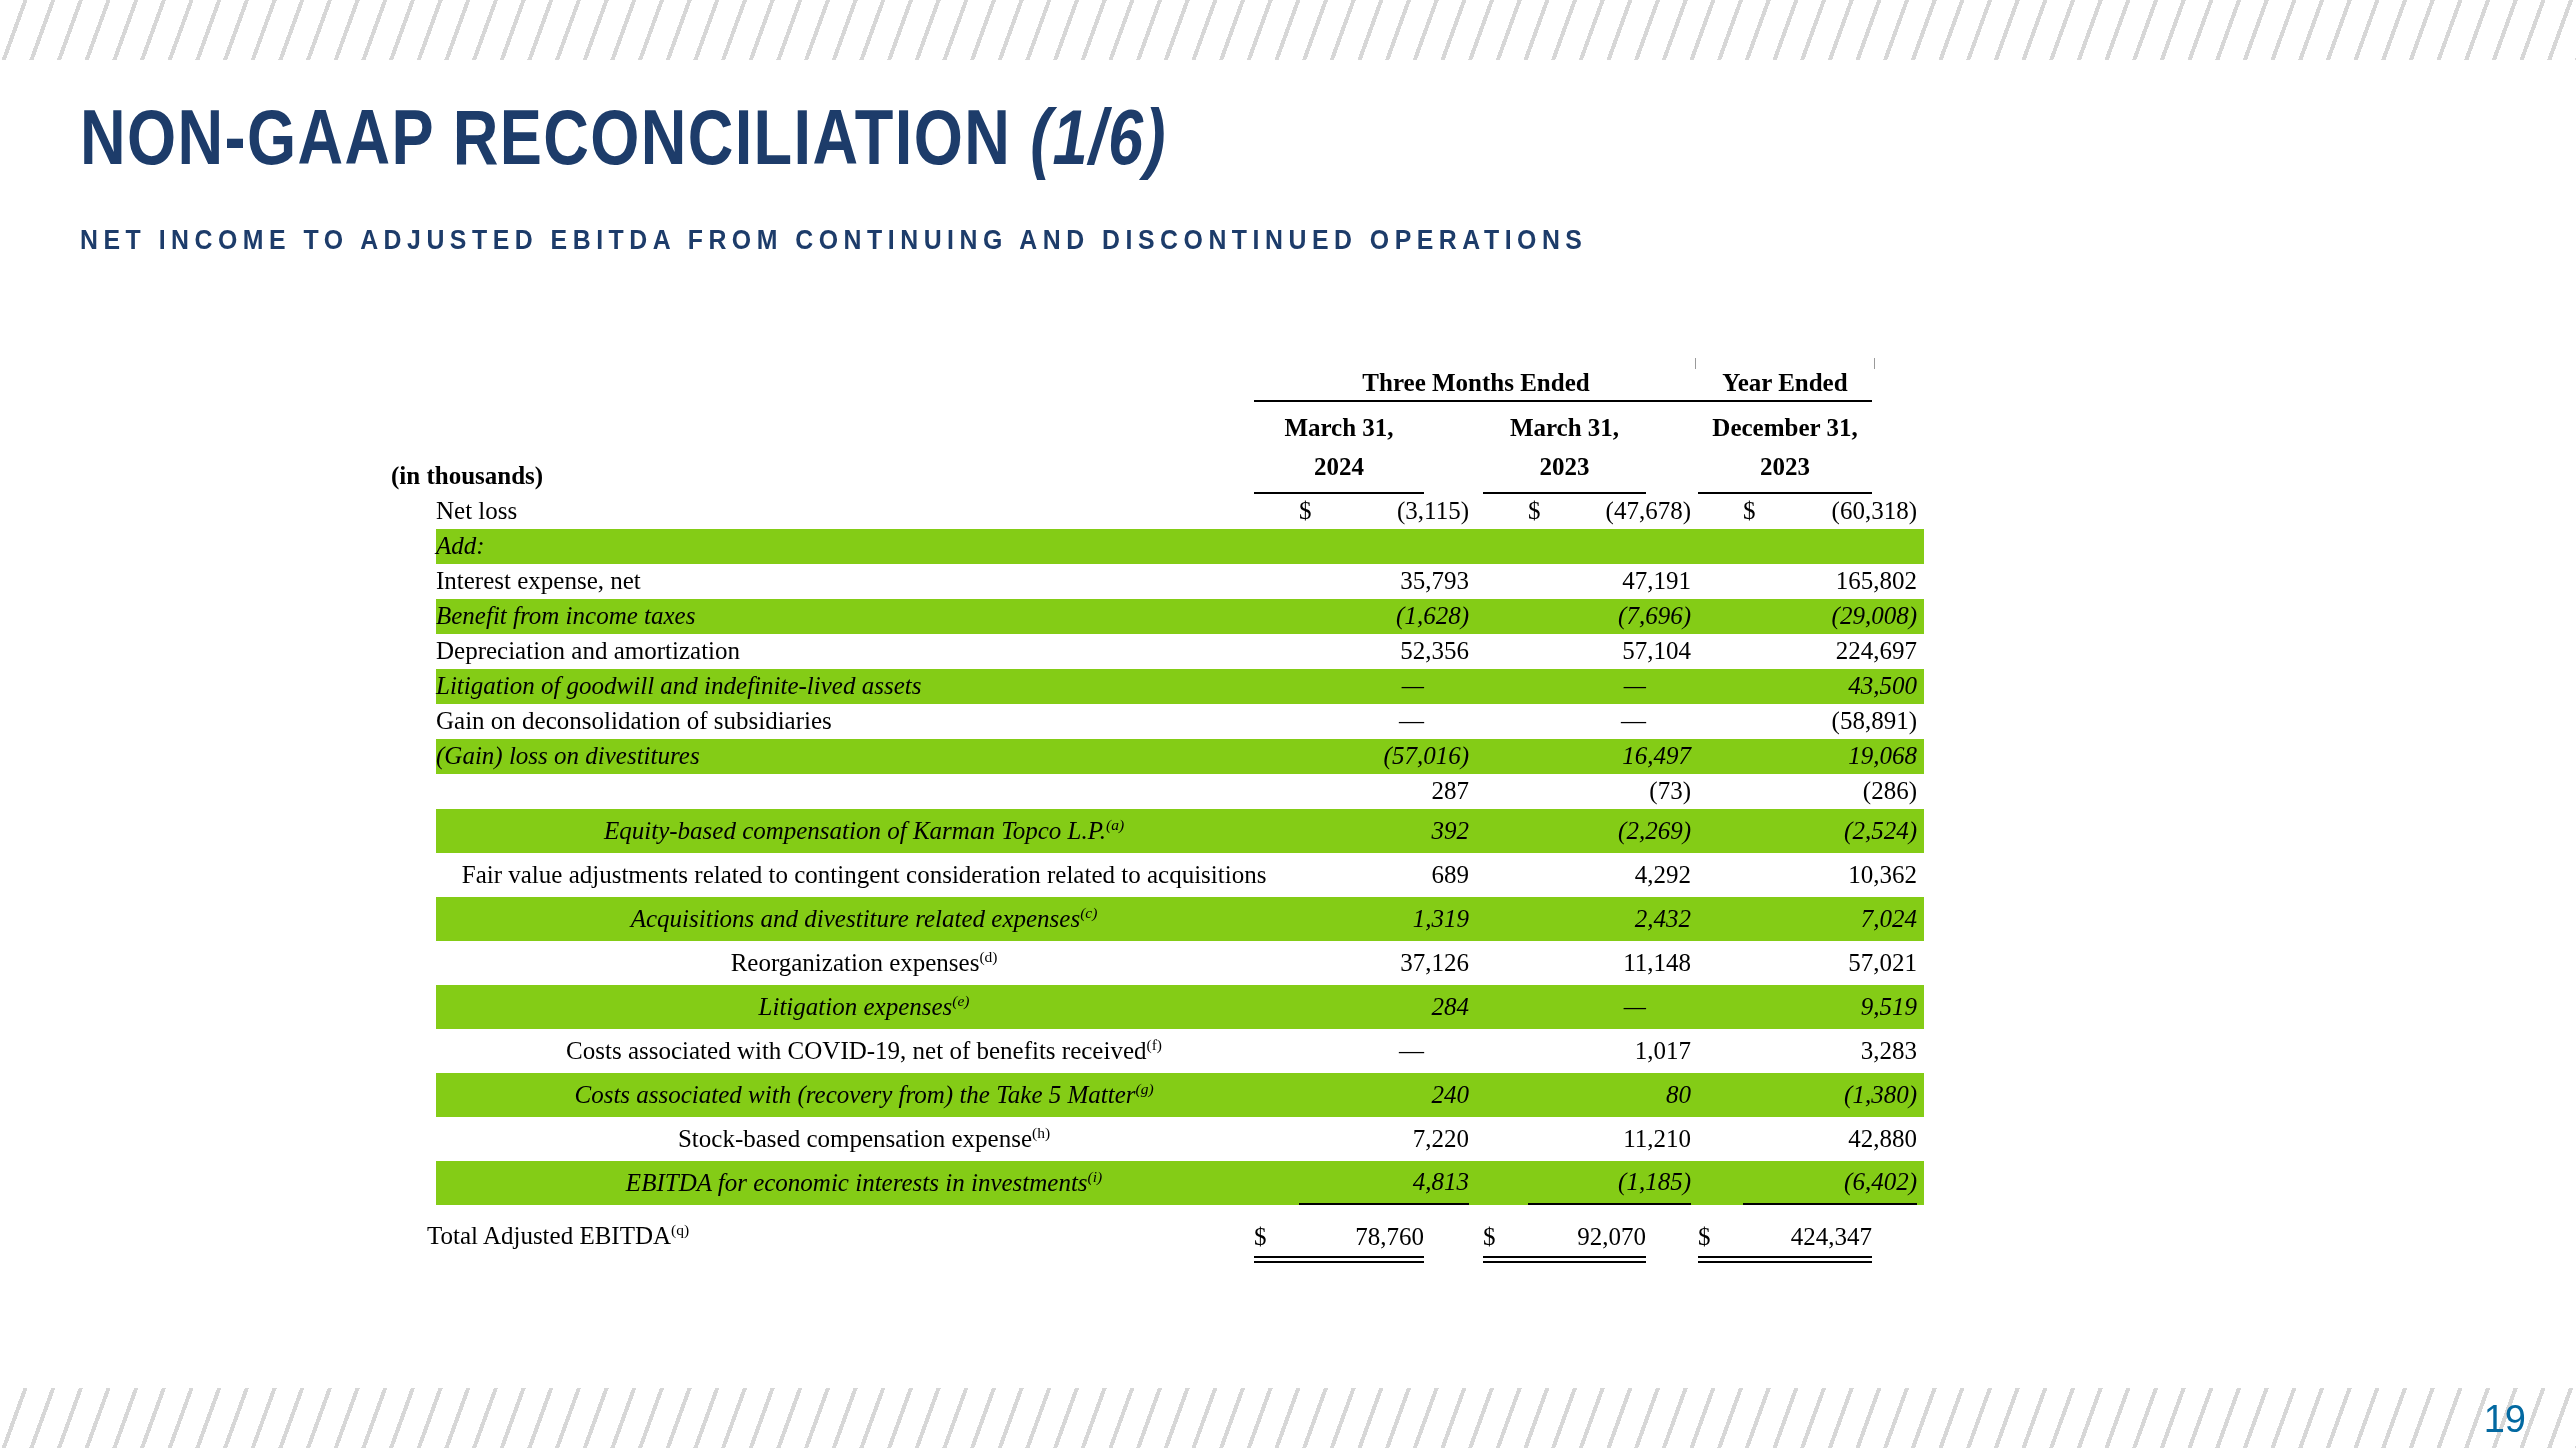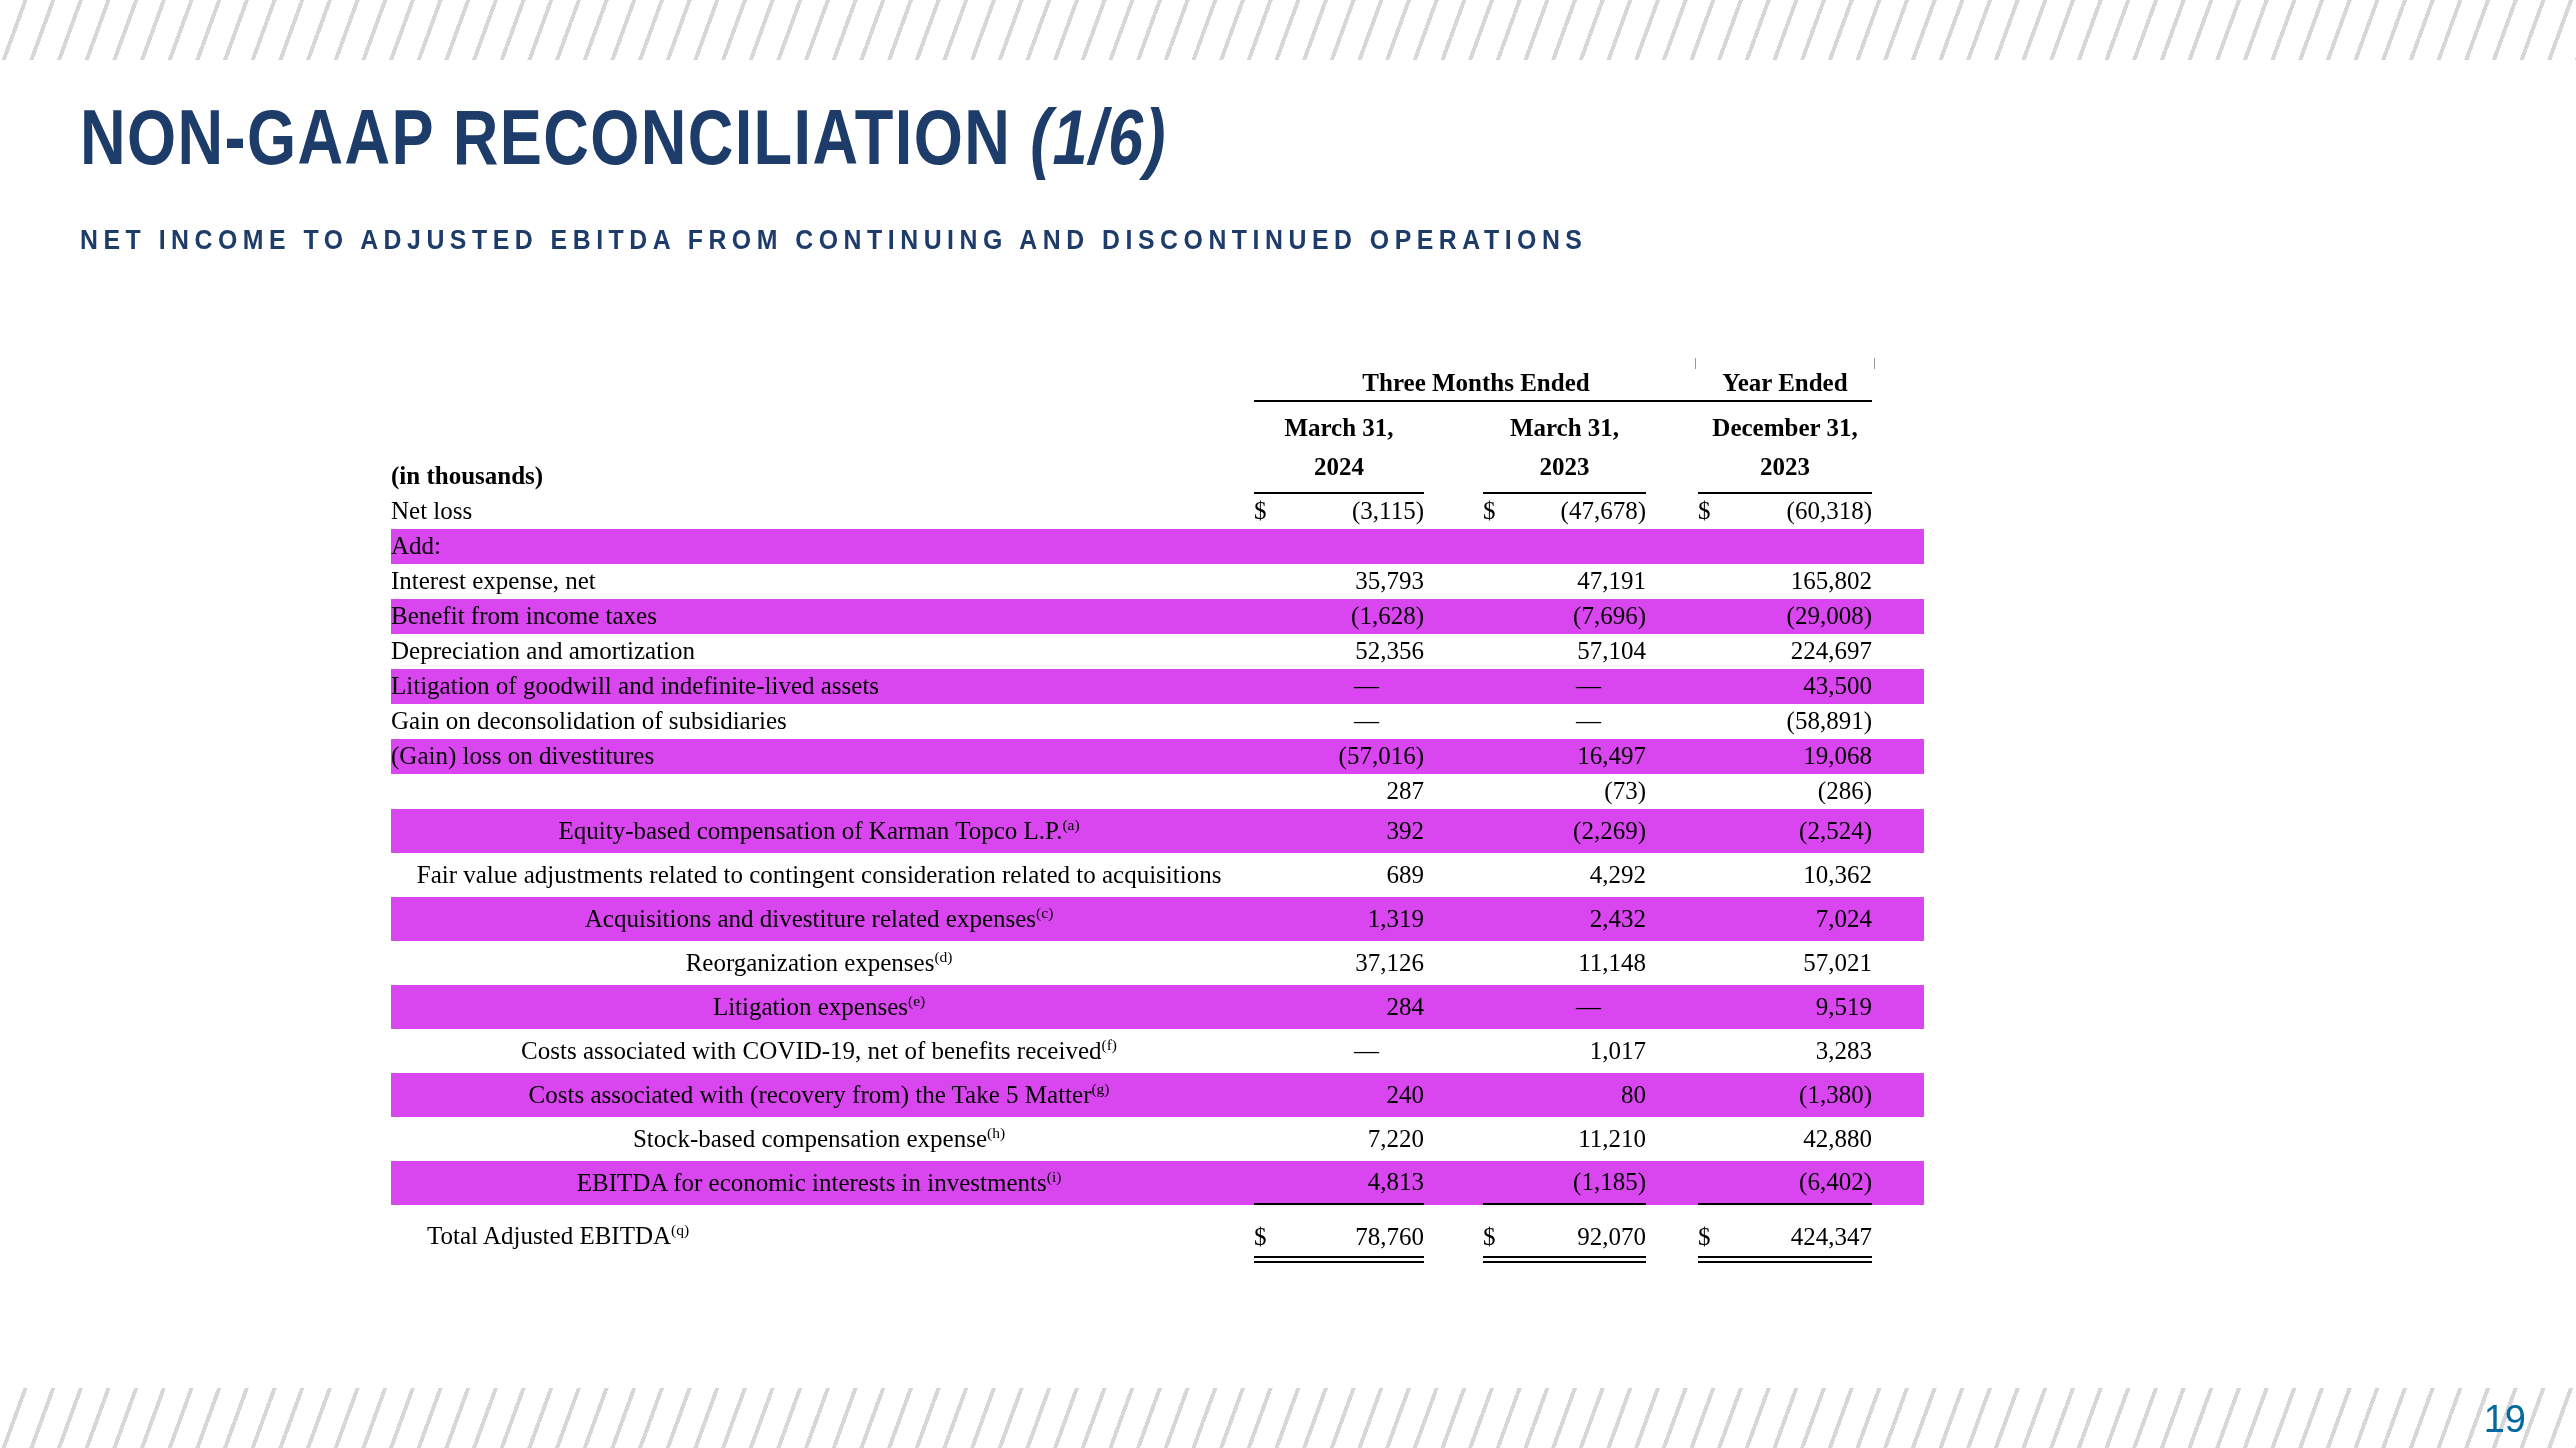--- a/index.html
+++ b/index.html
@@ -34,23 +34,23 @@
   .group.ye{grid-column:6/7;position:relative;}
   .tick{position:absolute;top:-10.3px;width:1.7px;height:10.3px;background:#9a9a9a;}
   .tick.l{left:-3.4px;} .tick.r{right:-3.4px;}
 
   .years-row{align-items:end;}
   .units{grid-column:1;font-weight:bold;padding-bottom:3.4px;}
   .year{font-weight:bold;text-align:center;line-height:1.55;padding:6.9px 0 5.2px 0;
     border-bottom:2.6px solid #000;}
   .year.c0{grid-column:2;} .year.c1{grid-column:4;} .year.c2{grid-column:6;}
 
-  .trow{min-height:35px;align-items:center;}
+  .trow{min-height:35px;align-items:center;margin-left:45px;}
   .trow.tall{min-height:44px;text-align:center;}
-  .trow.shaded{background:#d946ef;}
+  .trow.shaded{background:#84cc16;font-style:italic;}
   .cell.label{grid-column:1;padding-right:6.9px;}
   .cell.num{display:flex;justify-content:space-between;align-self:stretch;align-items:center;}
   .cell.num.c0{grid-column:2;} .cell.num.c1{grid-column:4;} .cell.num.c2{grid-column:6;}
   sup{font-size:.62em;line-height:0;}
   .val.dash{margin-right:45px;}
 
   .trow.pre-total .cell.num{border-bottom:2.6px solid #000;}
 
   .total-row{margin-top:5.2px;min-height:53px;align-items:center;}
   .total-row .cell.label{padding-left:36px;}

